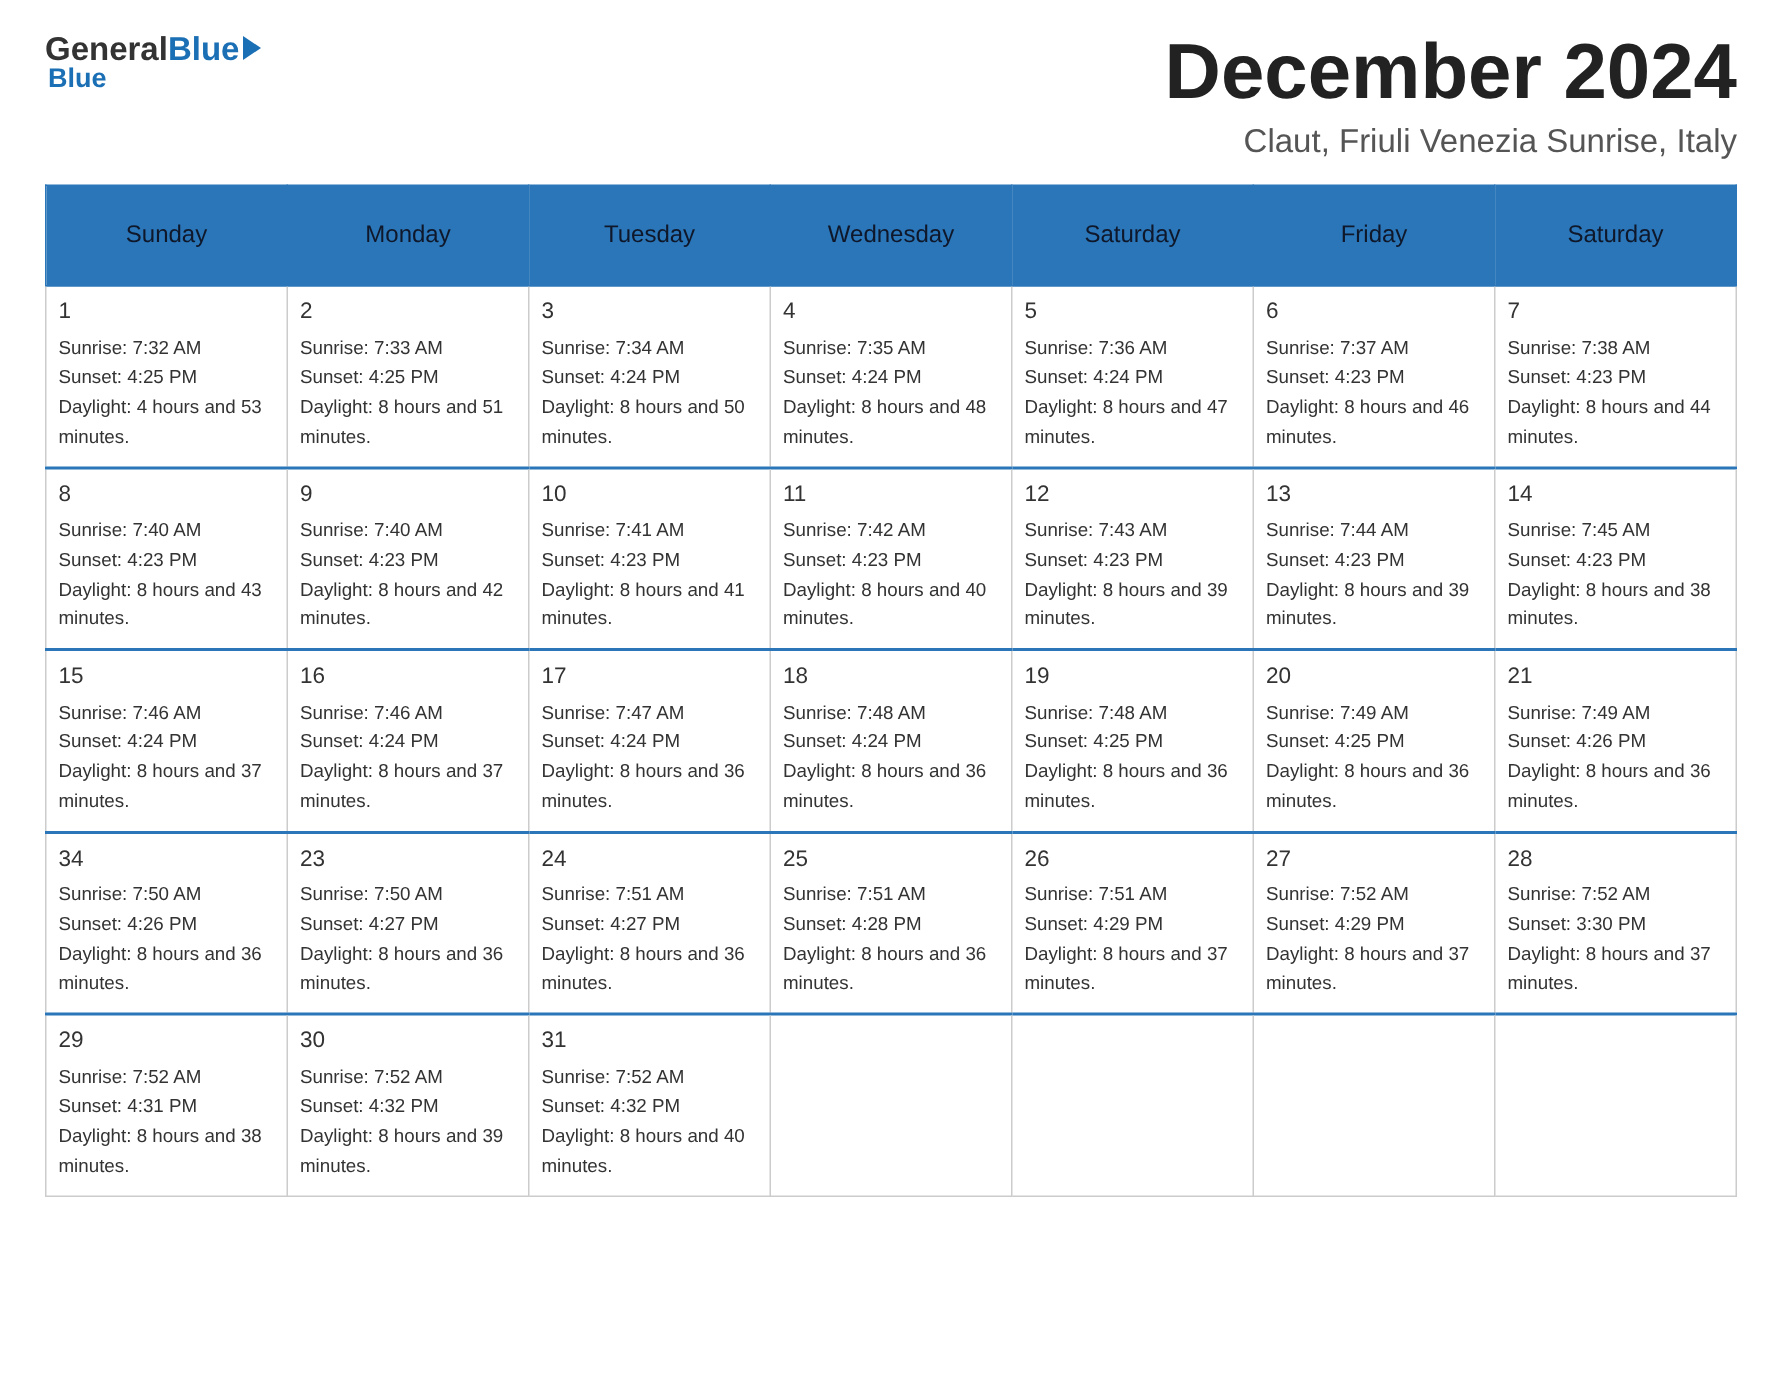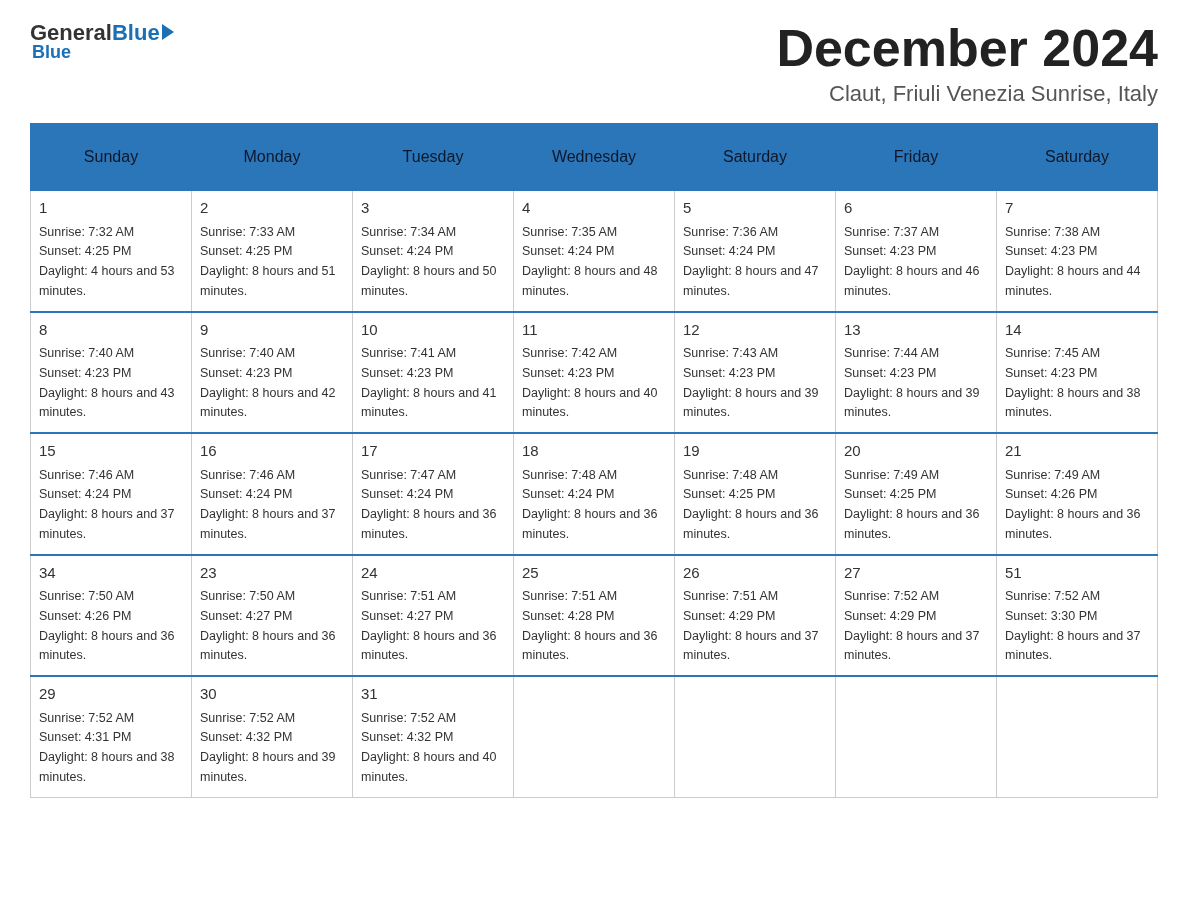--- a/index.html
+++ b/index.html
@@ -300,21 +300,21 @@
         <span class="day-info">Sunset: 4:29 PM</span><br>
         <span class="day-info">Daylight: 8 hours and 37 minutes.</span>
       </td>
         <td>
         <span class="day-num">27</span>
         <span class="day-info">Sunrise: 7:52 AM</span><br>
         <span class="day-info">Sunset: 4:29 PM</span><br>
         <span class="day-info">Daylight: 8 hours and 37 minutes.</span>
       </td>
         <td>
-        <span class="day-num">51</span>
+        <span class="day-num">28</span>
         <span class="day-info">Sunrise: 7:52 AM</span><br>
         <span class="day-info">Sunset: 3:30 PM</span><br>
         <span class="day-info">Daylight: 8 hours and 37 minutes.</span>
       </td>
       </tr>
       <tr class="row-divider">
         <td>
         <span class="day-num">29</span>
         <span class="day-info">Sunrise: 7:52 AM</span><br>
         <span class="day-info">Sunset: 4:31 PM</span><br>

